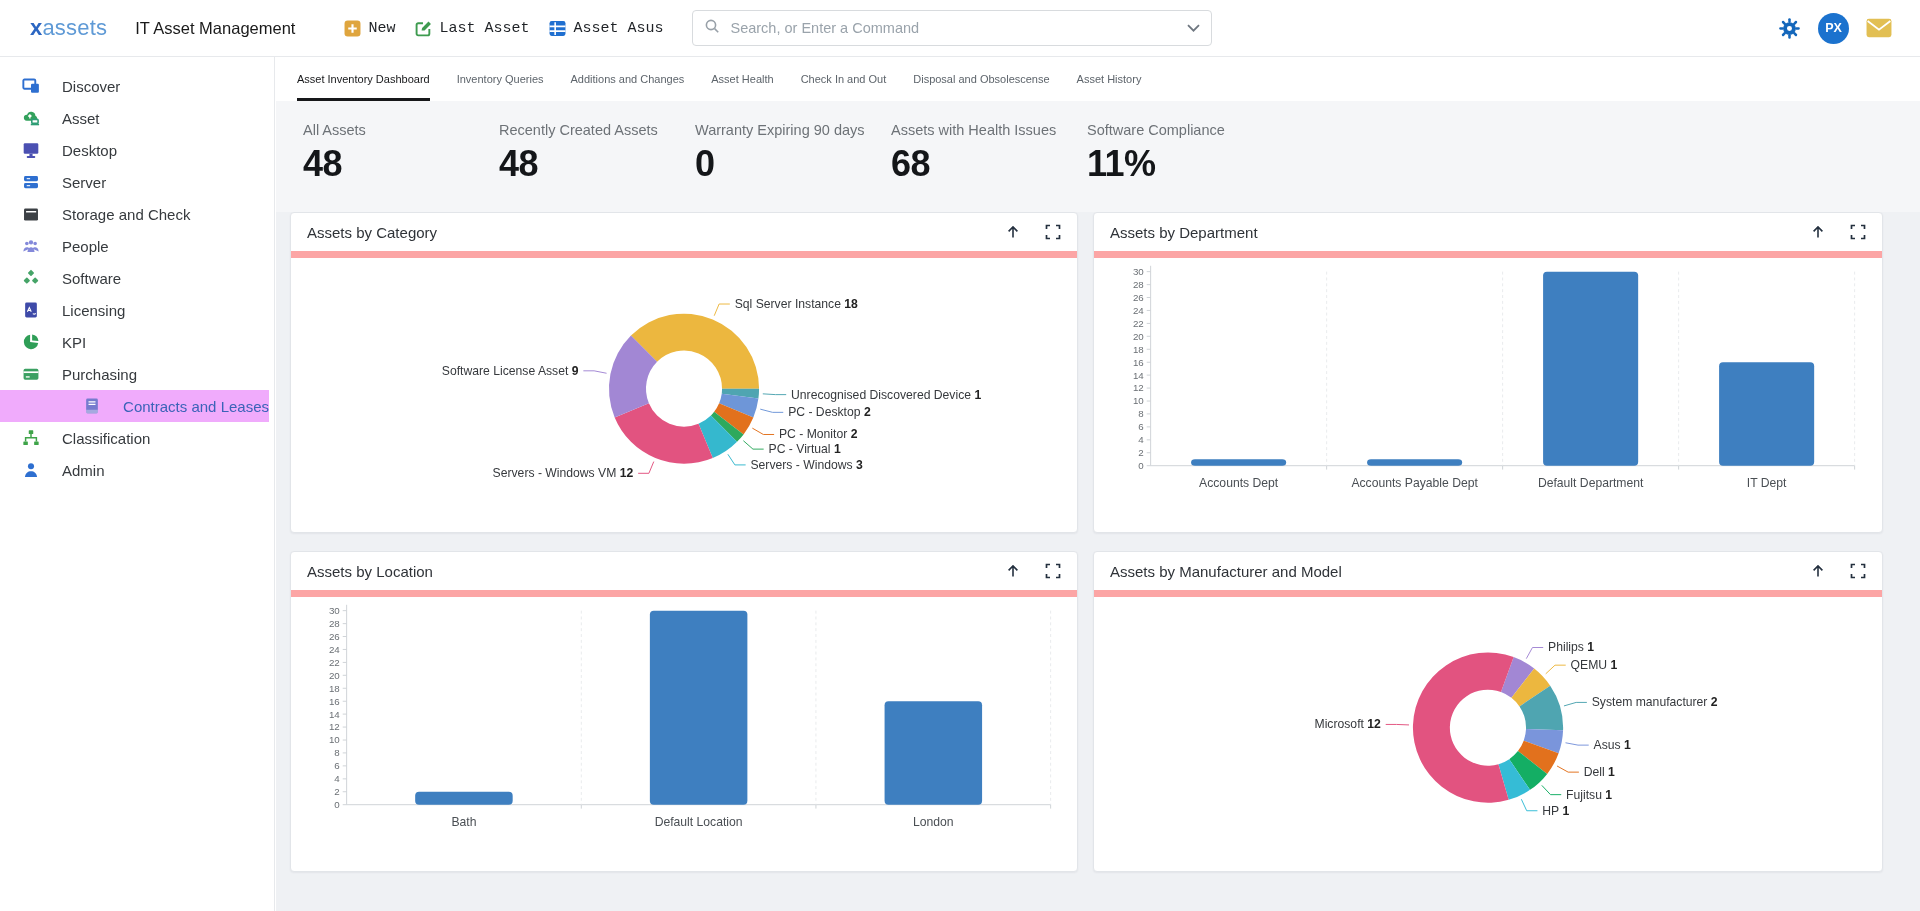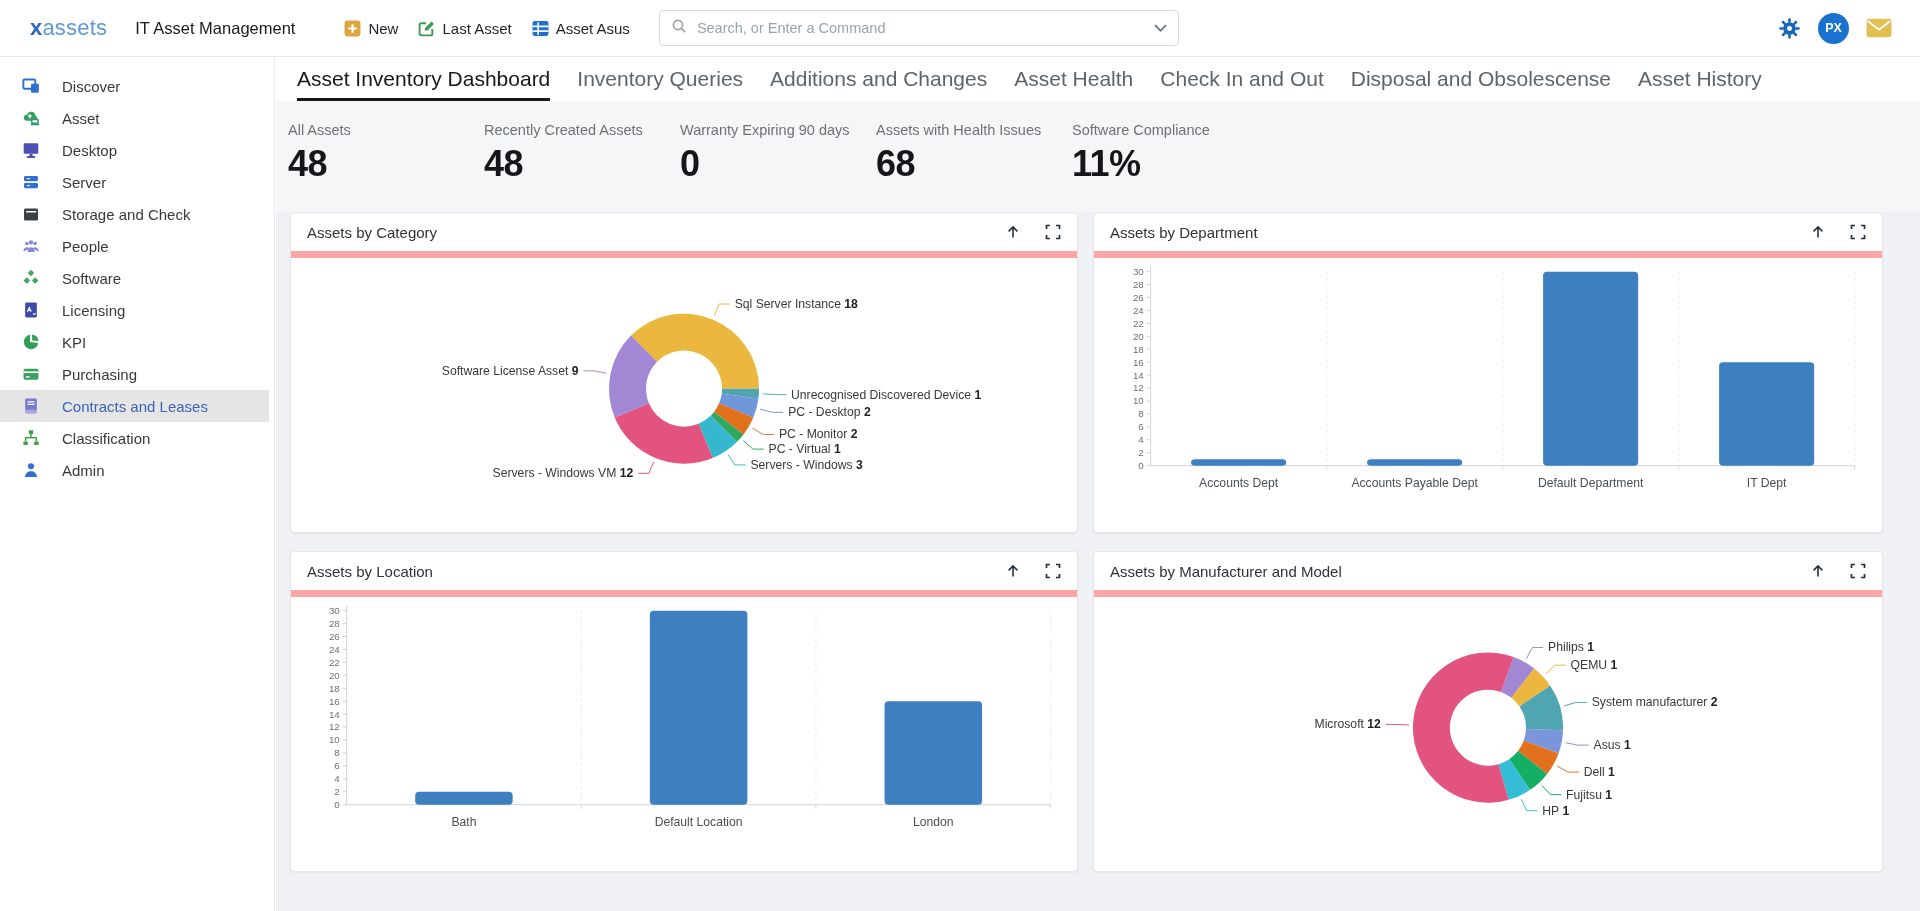--- a/index.html
+++ b/index.html
@@ -6,50 +6,50 @@
   body{width:1920px;height:911px;overflow:hidden;background:#fff;
        font-family:"Liberation Sans",sans-serif;position:relative;}
 
   
   .header{position:absolute;top:0;left:0;right:0;height:56px;background:#fff;
           border-bottom:1px solid #e7e9ec;display:flex;align-items:center;z-index:5;}
   .logo{margin-left:30px;font-size:22px;font-weight:600;letter-spacing:.2px;cursor:pointer;}
   .logo .lx{color:#2B66C2;}
   .logo .lrest{color:#5F9AD6;font-weight:500;}
   .app-title{margin-left:28px;font-size:16.5px;font-weight:400;color:#1a1a1a;}
-  .quick{margin-left:42px;display:flex;align-items:center;gap:6px;}
+  .quick{margin-left:42px;display:flex;align-items:center;gap:6px;font-family:Liberation Mono, monospace;}
   .qa{display:flex;align-items:center;gap:7px;font-size:15px;color:#1f2226;cursor:pointer;
       background:none;border:none;padding:4px 7px;font-family:inherit;}
   .qa .icn{display:flex;}
   .search{margin-left:22px;width:496px;height:34px;border:1px solid #d8dbde;border-radius:4px;
           background:#fff;display:flex;align-items:center;padding:0 11px;gap:8px;}
   .search input{flex:1;border:none;outline:none;font-size:14.5px;color:#333;font-family:Liberation Sans, sans-serif;background:transparent;}
   .search input::placeholder{color:#9aa3ab;}
   .header-right{margin-left:auto;margin-right:28px;display:flex;align-items:center;gap:17px;}
   .hr-btn{display:flex;cursor:pointer;}
   .avatar{width:31px;height:31px;border-radius:50%;background:#1B72CE;color:#fff;font-size:12.5px;
           font-weight:700;display:flex;align-items:center;justify-content:center;cursor:pointer;}
 
   
   .sidebar{position:absolute;top:57px;left:0;width:275px;bottom:0;background:#fff;
            border-right:1px solid #e7e9ec;padding-top:13px;box-sizing:border-box;}
   .side-item{height:32px;display:flex;align-items:center;padding-left:22px;gap:22px;
              font-size:15px;color:#363a3e;cursor:pointer;margin-right:5px;}
   .side-item .icn{width:18px;height:18px;display:flex;flex:0 0 18px;}
-  .side-item.selected{background:#e5e5e5;color:#3B63B8;}
+  .side-item.selected{background:#f0abfc;color:#3B63B8;justify-content:flex-end;}
 
   
   .main{position:absolute;top:57px;left:276px;right:0;bottom:0;background:#f5f6f8;
         display:flex;flex-direction:column;}
   .tabs{height:44px;background:#fff;display:flex;align-items:stretch;padding-left:21px;}
-  .tab{display:flex;align-items:center;margin-right:27px;font-size:21px;color:#5d646b;
+  .tab{display:flex;align-items:center;margin-right:27px;font-size:11px;color:#5d646b;
        cursor:pointer;border-bottom:3px solid transparent;padding-top:2px;white-space:nowrap;}
   .tab.active{color:#17181a;border-bottom-color:#17181a;}
 
-  .stats{height:111px;background:#f5f6f8;display:flex;padding-left:12px;box-sizing:border-box;}
+  .stats{height:111px;background:#f5f6f8;display:flex;padding-left:27px;box-sizing:border-box;}
   .stat{width:196px;padding-top:21px;}
   .stat .lbl{font-size:14.5px;color:#6d7277;}
   .stat .val{margin-top:5px;font-size:36px;font-weight:700;color:#141619;letter-spacing:-.5px;}
 
   .dash{flex:1;background:#eff1f4;padding-left:14px;display:grid;
         grid-template-columns:788px 790px;grid-template-rows:321px 321px;gap:18px 15px;}
   .card{background:#fff;border:1px solid #e2e5e9;border-radius:4px;
         box-shadow:0 1px 2px rgba(30,40,60,.06);display:flex;flex-direction:column;
         overflow:hidden;box-sizing:border-box;}
   .card-head{height:38px;flex:0 0 38px;display:flex;align-items:center;padding:0 16px;

